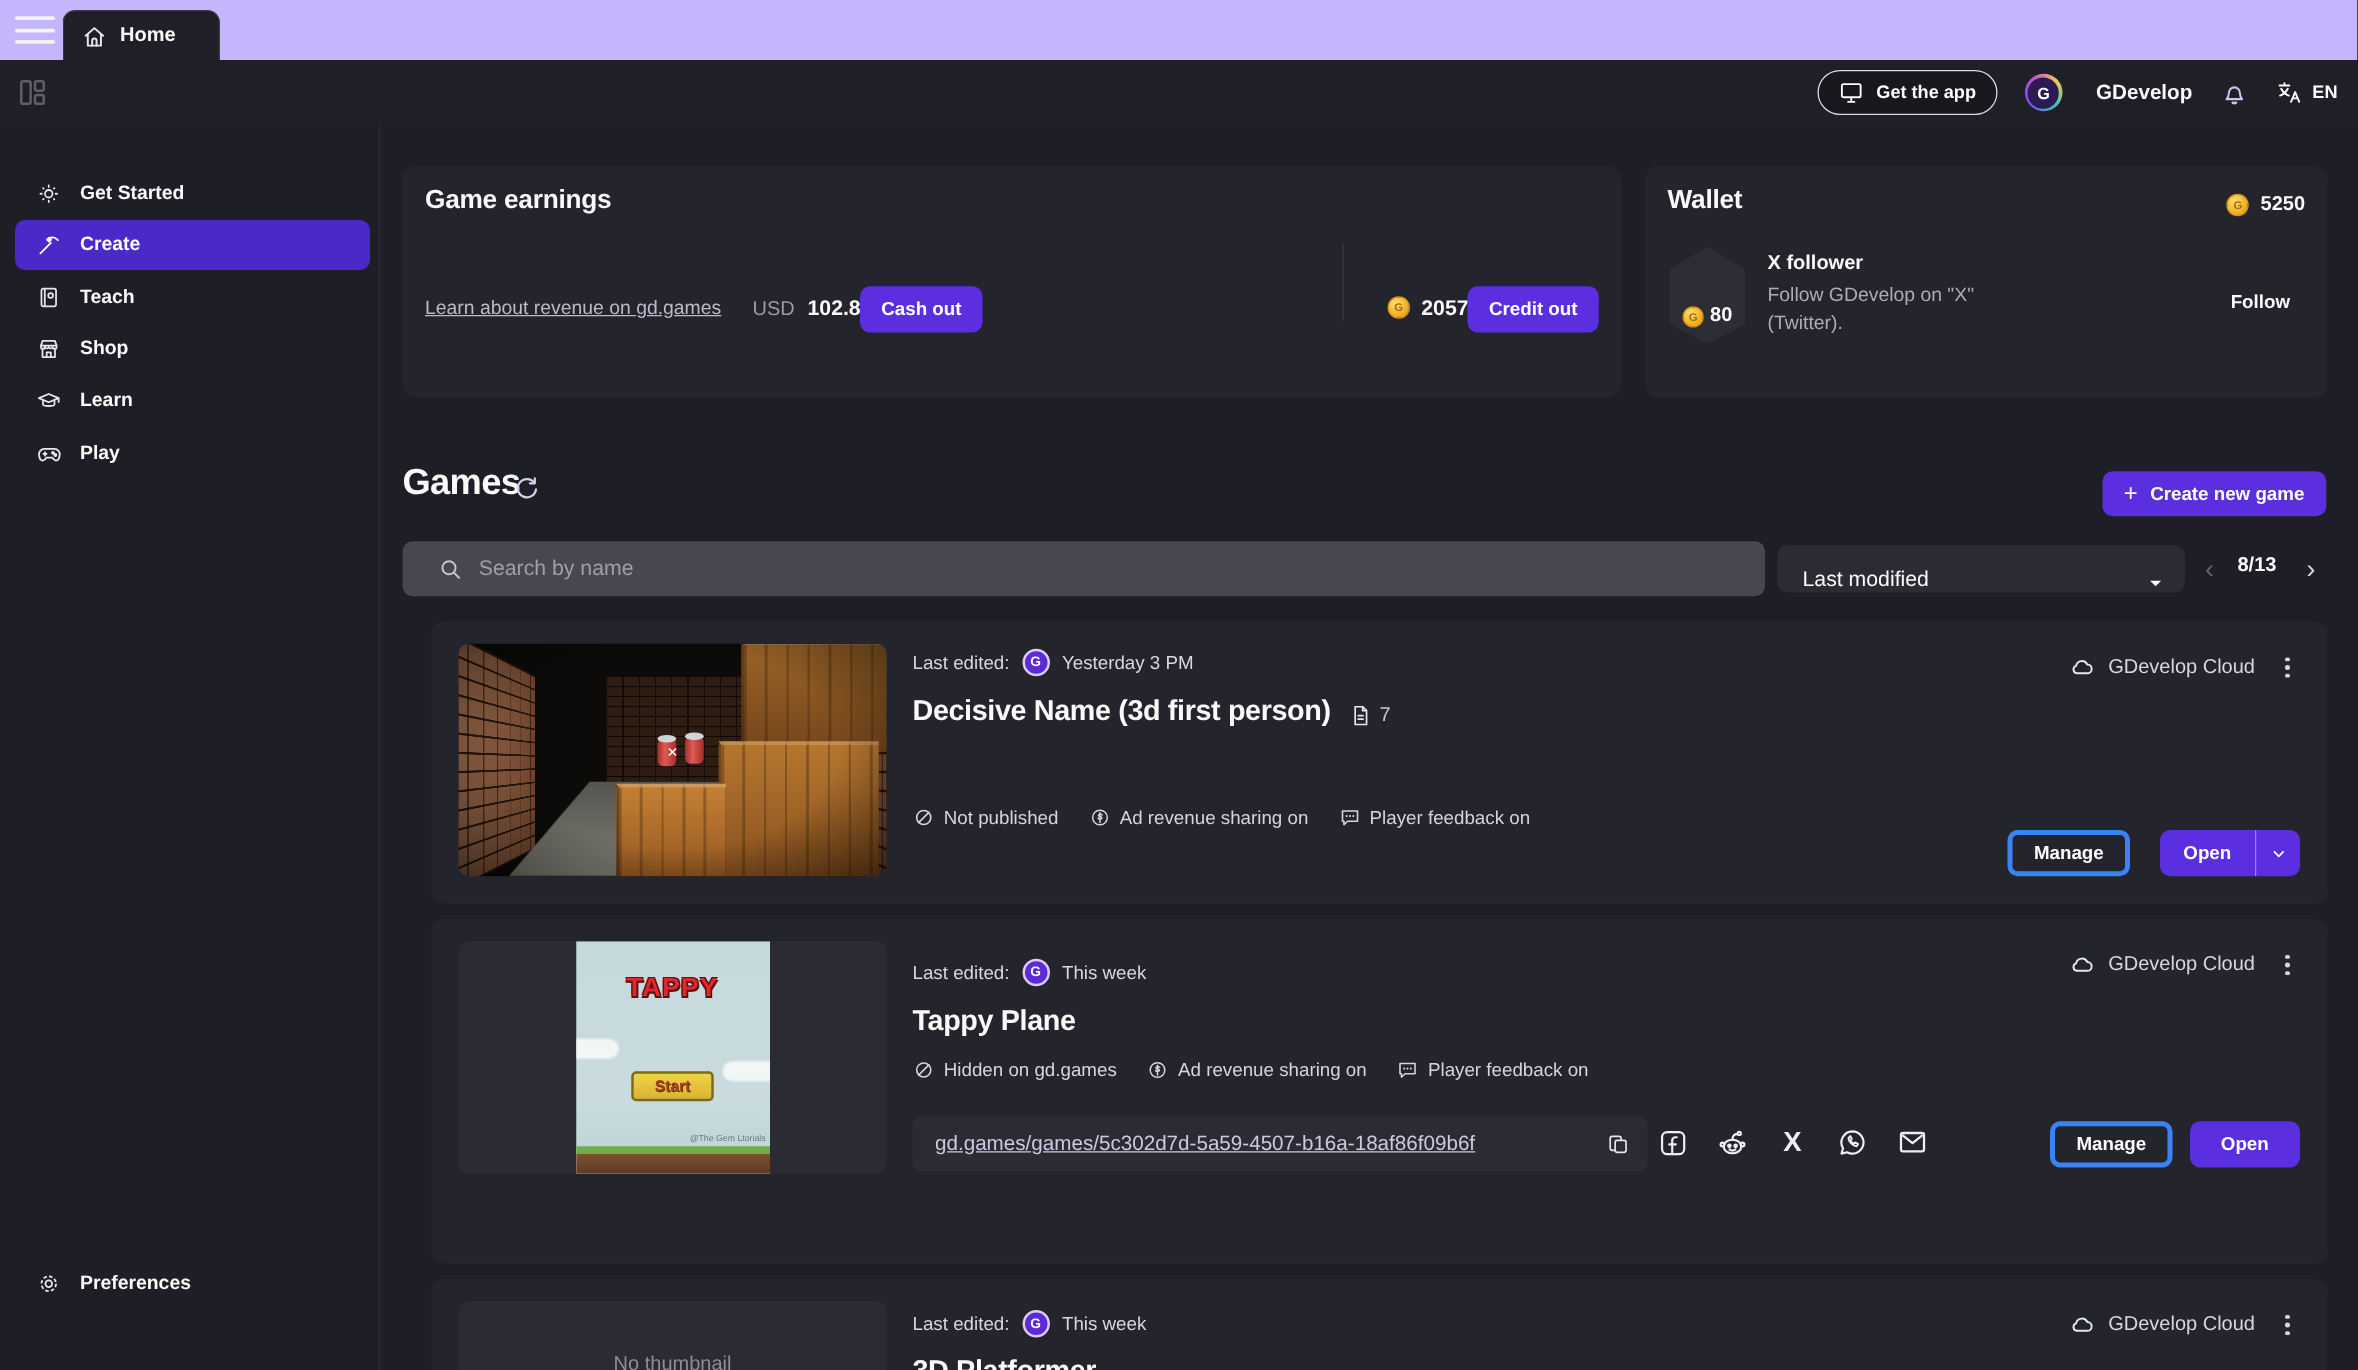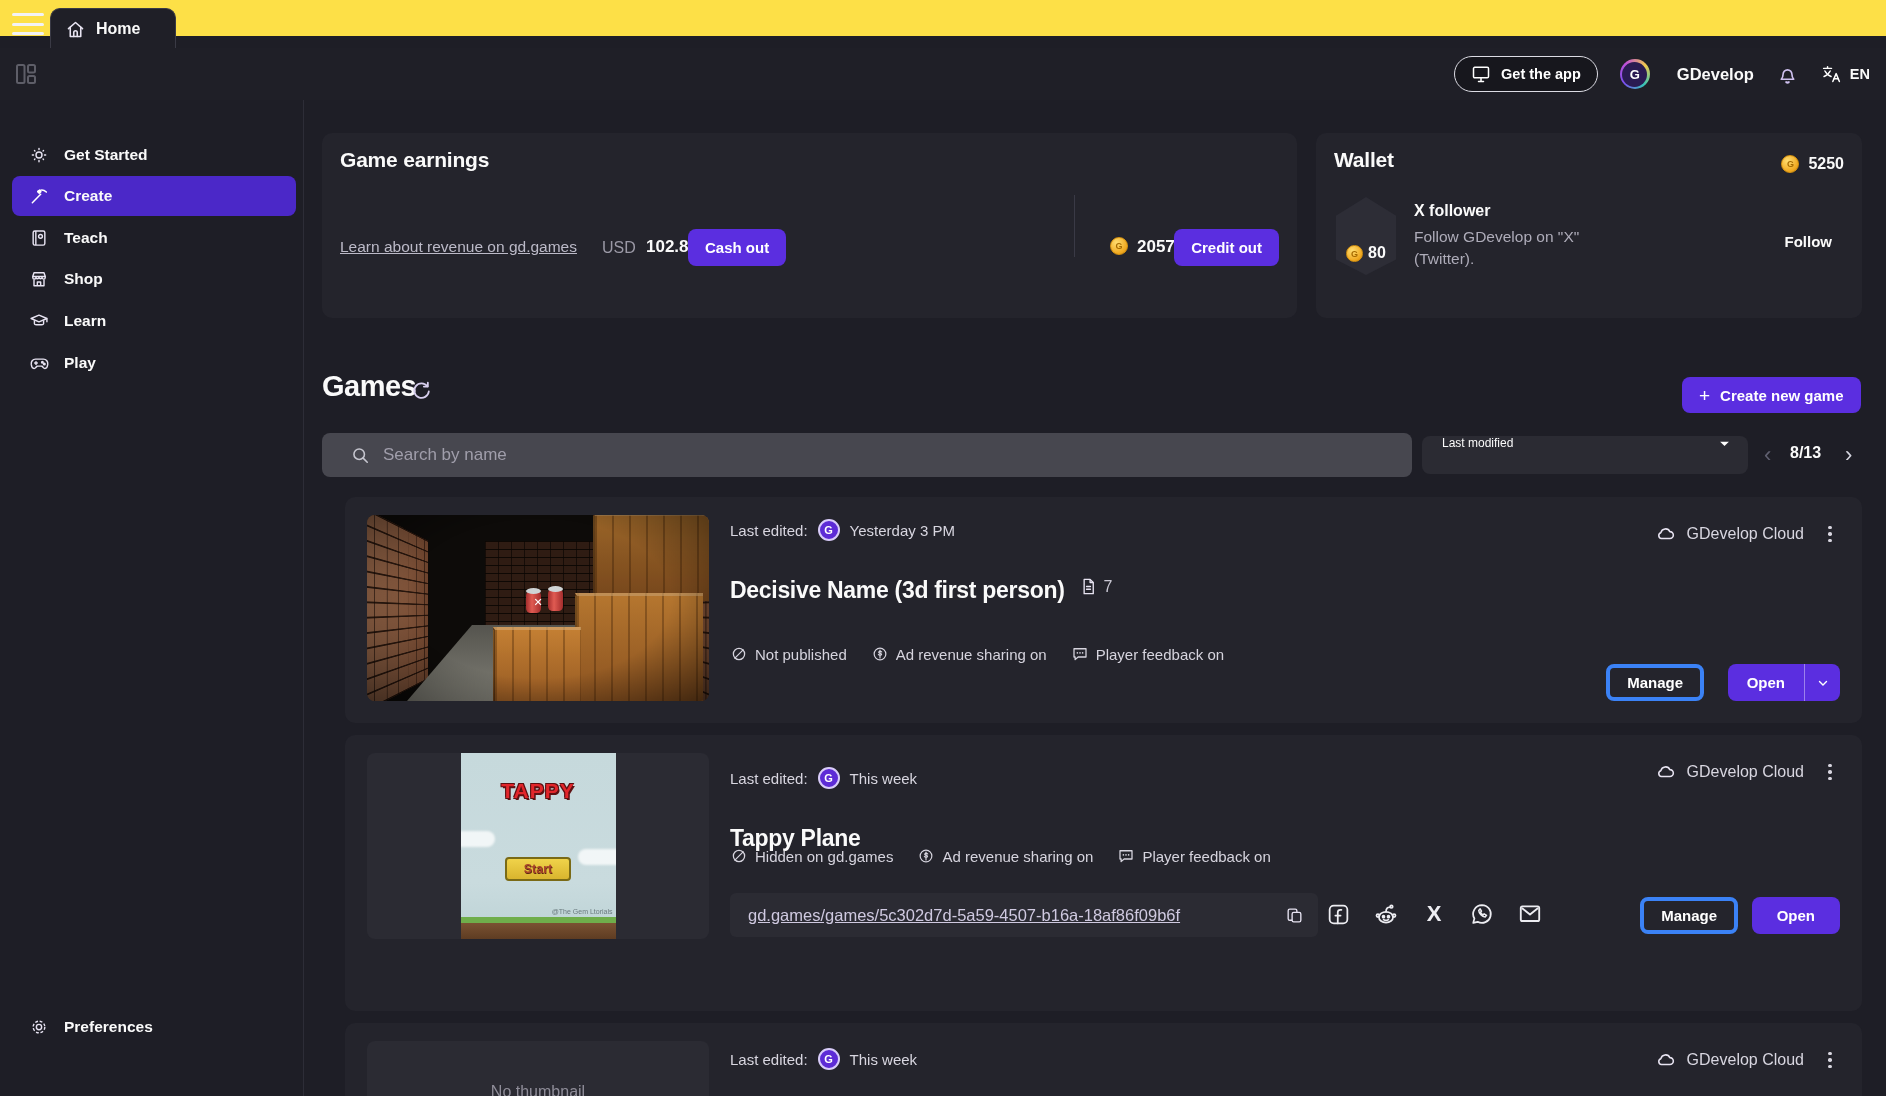--- a/index.html
+++ b/index.html
@@ -8,21 +8,21 @@
     position:relative; overflow:hidden;
     background:#1e1e26; color:#fafafa;
     font-family:"Liberation Sans", sans-serif;
     -webkit-font-smoothing:antialiased;
   }
   .abs { position:absolute; }
   svg { display:block; }
   .ico { color:#e8e4f2; }
 
   
-  .tabbar { position:absolute; top:0; left:0; right:0; height:36px; background:#fde047;padding-left:24px; }
+  .tabbar { position:absolute; top:0; left:0; right:0; height:48px; background:#c4b5fd;padding-left:24px; }
   .hamburger { position:absolute; left:12px; top:13px; width:32px; height:22px; display:flex; flex-direction:column; justify-content:space-between; cursor:pointer; }
   .hamburger i { display:block; height:3px; border-radius:2px; background:#f2f2f5; }
   .tab-home { position:absolute; left:50px; top:8px; height:41px; min-width:126px; padding:0 20px 0 14px;
     background:#1f1f27; border:1px solid #3a3a45; border-bottom:none; border-radius:10px 10px 0 0;
     display:flex; align-items:center; gap:10px; font-weight:700; font-size:16px; }
 
   
   .toolbar { position:absolute; top:48px; left:0; right:0; height:52px; background:#1f1f27; }
   .panels-ico { position:absolute; left:14px; top:14px; color:#5e5e68; }
   .tb-right { position:absolute; right:16px; top:0; height:52px; display:flex; align-items:center; gap:22px; }
@@ -66,33 +66,33 @@
   .games-title { position:absolute; left:322px; top:370px; font-weight:700; font-size:29px; letter-spacing:-0.5px; }
   .refresh { position:absolute; left:410px; top:380px; color:#d8cfee; cursor:pointer; }
   .create-btn { position:absolute; left:1682px; top:377px; height:36px; gap:10px; }
   .create-btn .plus { font-size:19px; font-weight:400; line-height:1; }
 
   .searchbar { position:absolute; left:322px; top:433px; width:1090px; height:44px; background:#47474f; border-radius:8px;
     display:flex; align-items:center; padding:0 28px; gap:12px; }
   .searchbar input { flex:1; background:transparent; border:none; outline:none; color:#fafafa; font-size:17px; font-family:inherit; }
   .searchbar input::placeholder { color:#a09eab; }
   .sort { position:absolute; left:1422px; top:436px; width:326px; height:38px; background:#2b2b33; border-radius:8px;
-    display:flex; align-items:flex-start; padding:0 16px 0 20px; font-size:12px; cursor:pointer; }
+    display:flex; align-items:flex-end; padding:0 16px 0 20px; font-size:17px; cursor:pointer; }
   .sort .caret { margin-left:auto; color:#fff; }
   .pg-prev { position:absolute; left:1764px; top:440px; font-size:22px; color:#606070; cursor:pointer; line-height:1.4; }
   .pg-num  { position:absolute; left:1790px; top:444px; font-weight:700; font-size:16px; }
   .pg-next { position:absolute; left:1845px; top:440px; font-size:22px; color:#d5d5df; cursor:pointer; line-height:1.4; }
 
   
   .card { position:absolute; left:345px; width:1517px; background:#24242c; border-radius:10px; }
   .thumb { position:absolute; left:22px; top:18px; width:342px; height:186px; border-radius:8px; background:#2b2b33; overflow:hidden; }
   .rowed { position:absolute; left:385px; display:flex; align-items:center; gap:10px; font-size:15px; color:#d8d6e0; }
   .avatar { width:22px; height:22px; border-radius:50%; background:#5d2bd6; border:2px solid #d9ccfa;
     display:flex; align-items:center; justify-content:center; font-weight:700; font-size:11px; color:#fff; }
-  .gtitle { position:absolute; left:385px; display:flex; align-items:flex-start; gap:14px;margin-top:22px; }
+  .gtitle { position:absolute; left:385px; display:flex; align-items:flex-end; gap:14px; }
   .gtitle h2 { font-weight:700; font-size:23px; letter-spacing:-0.3px; }
   .gtitle .vers { display:flex; align-items:center; gap:6px; color:#c9c7d3; font-size:16px; }
   .tags { position:absolute; left:385px; display:flex; gap:24px; font-size:15px; color:#d6d4de; }
   .tag { display:flex; align-items:center; gap:7px; }
   .storage { position:absolute; right:58px; top:26px; display:flex; align-items:center; gap:10px; font-size:16px; color:#d8d6e0; }
   .kebab { position:absolute; right:22px; top:26px; width:20px; height:22px; display:flex; flex-direction:column; align-items:center; justify-content:center; gap:3px; cursor:pointer; }
   .kebab i { width:3.5px; height:3.5px; border-radius:50%; background:#d8d6e0; }
   .open-split { display:flex; align-items:stretch; padding:0; overflow:hidden; }
   .open-split .main { display:flex; align-items:center; padding:0 19px; font-weight:700; }
   .open-split .dd { display:flex; align-items:center; justify-content:center; width:36px; border-left:1px solid rgba(255,255,255,.4); }

